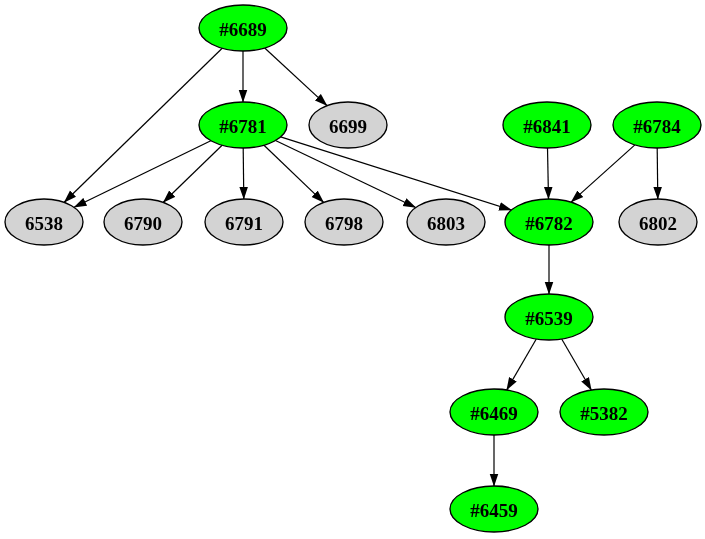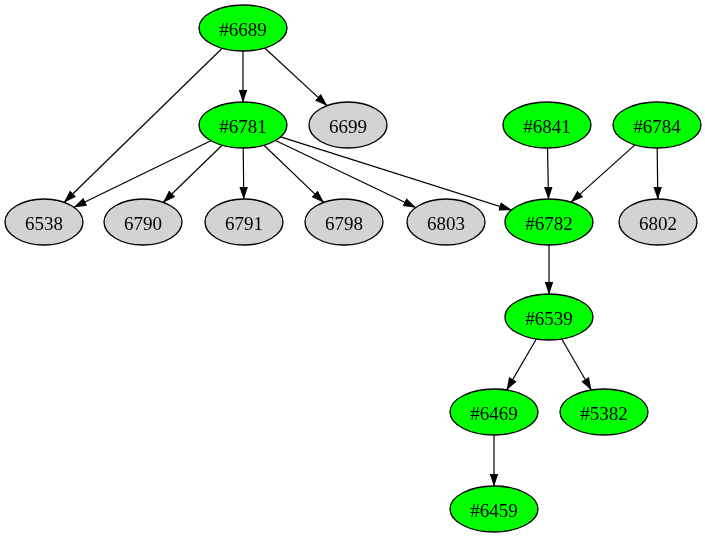--- a/index.html
+++ b/index.html
@@ -5,20 +5,21 @@
   html, body {
     margin: 0;
     padding: 0;
     background: #ffffff;
   }
   .graph-wrap {
     width: 705px;
     height: 539px;
     background: #ffffff;
     overflow: hidden;
+    font-weight: bold;
   }
   svg text {
     font-family: "Liberation Serif", "DejaVu Serif", serif;
     font-size: 19px;
     fill: #000000;
   }
 </style>
 </head>
 <body>
 

